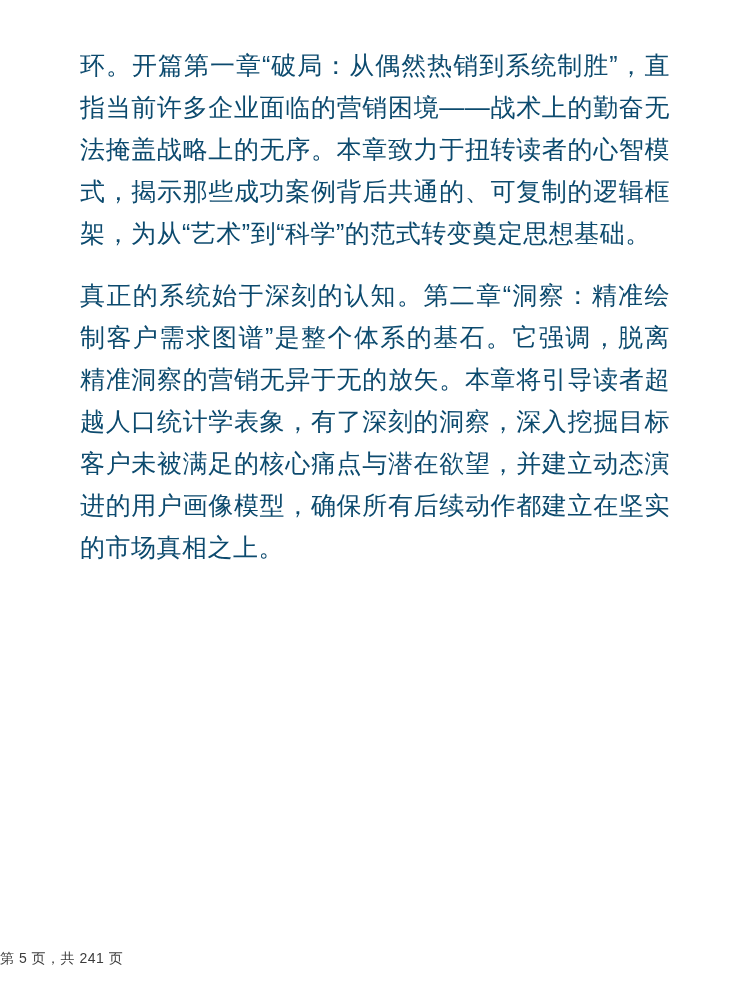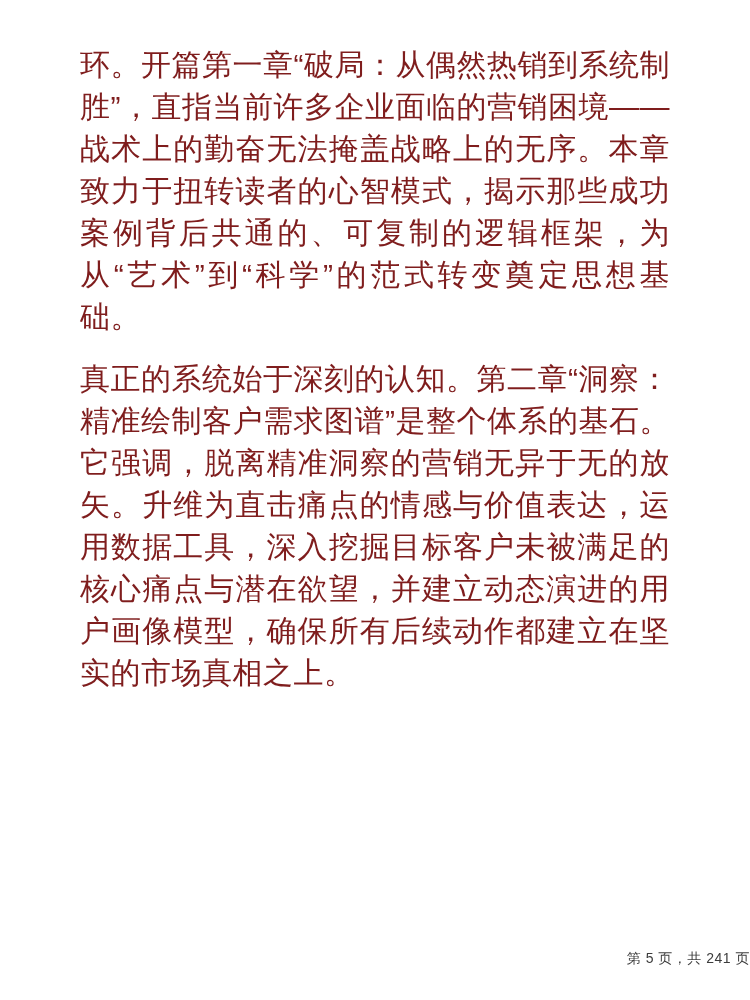--- a/index.html
+++ b/index.html
@@ -13,42 +13,42 @@
     height: 1000px;
     background: #ffffff;
     overflow: hidden;
     font-family: "Liberation Sans", "DejaVu Sans", sans-serif;
   }
   .content {
     padding: 44px 80px 0 80px;
   }
   .para {
     margin: 0 0 20px 0;
-    font-size: 30px;
+    font-size: 25px;
     line-height: 42px;
-    color: #7f1d1d;
+    color: #0c4a6e;
     text-align: justify;
     text-justify: inter-ideograph;
     word-break: break-all;
     letter-spacing: 0.5px;
   }
   .footer {
     position: absolute;
     left: 0;
     right: 0;
     bottom: 33px;
-    text-align: right;
+    text-align: left;
     font-size: 14px;
     line-height: 18px;
     color: #3c3c3c;
     letter-spacing: 0.5px;
   }
 </style>
 </head>
 <body>
 
 <div class="page">
   <div class="content">
     <p class="para">环。开篇第一章“破局：从偶然热销到系统制胜”，直指当前许多企业面临的营销困境——战术上的勤奋无法掩盖战略上的无序。本章致力于扭转读者的心智模式，揭示那些成功案例背后共通的、可复制的逻辑框架，为从“艺术”到“科学”的范式转变奠定思想基础。</p>
-    <p class="para">真正的系统始于深刻的认知。第二章“洞察：精准绘制客户需求图谱”是整个体系的基石。它强调，脱离精准洞察的营销无异于无的放矢。升维为直击痛点的情感与价值表达，运用数据工具，深入挖掘目标客户未被满足的核心痛点与潜在欲望，并建立动态演进的用户画像模型，确保所有后续动作都建立在坚实的市场真相之上。</p>
+    <p class="para">真正的系统始于深刻的认知。第二章“洞察：精准绘制客户需求图谱”是整个体系的基石。它强调，脱离精准洞察的营销无异于无的放矢。本章将引导读者超越人口统计学表象，有了深刻的洞察，深入挖掘目标客户未被满足的核心痛点与潜在欲望，并建立动态演进的用户画像模型，确保所有后续动作都建立在坚实的市场真相之上。</p>
   </div>
   <div class="footer">第 5 页，共 241 页</div>
 </div>
 
 </body></html>

